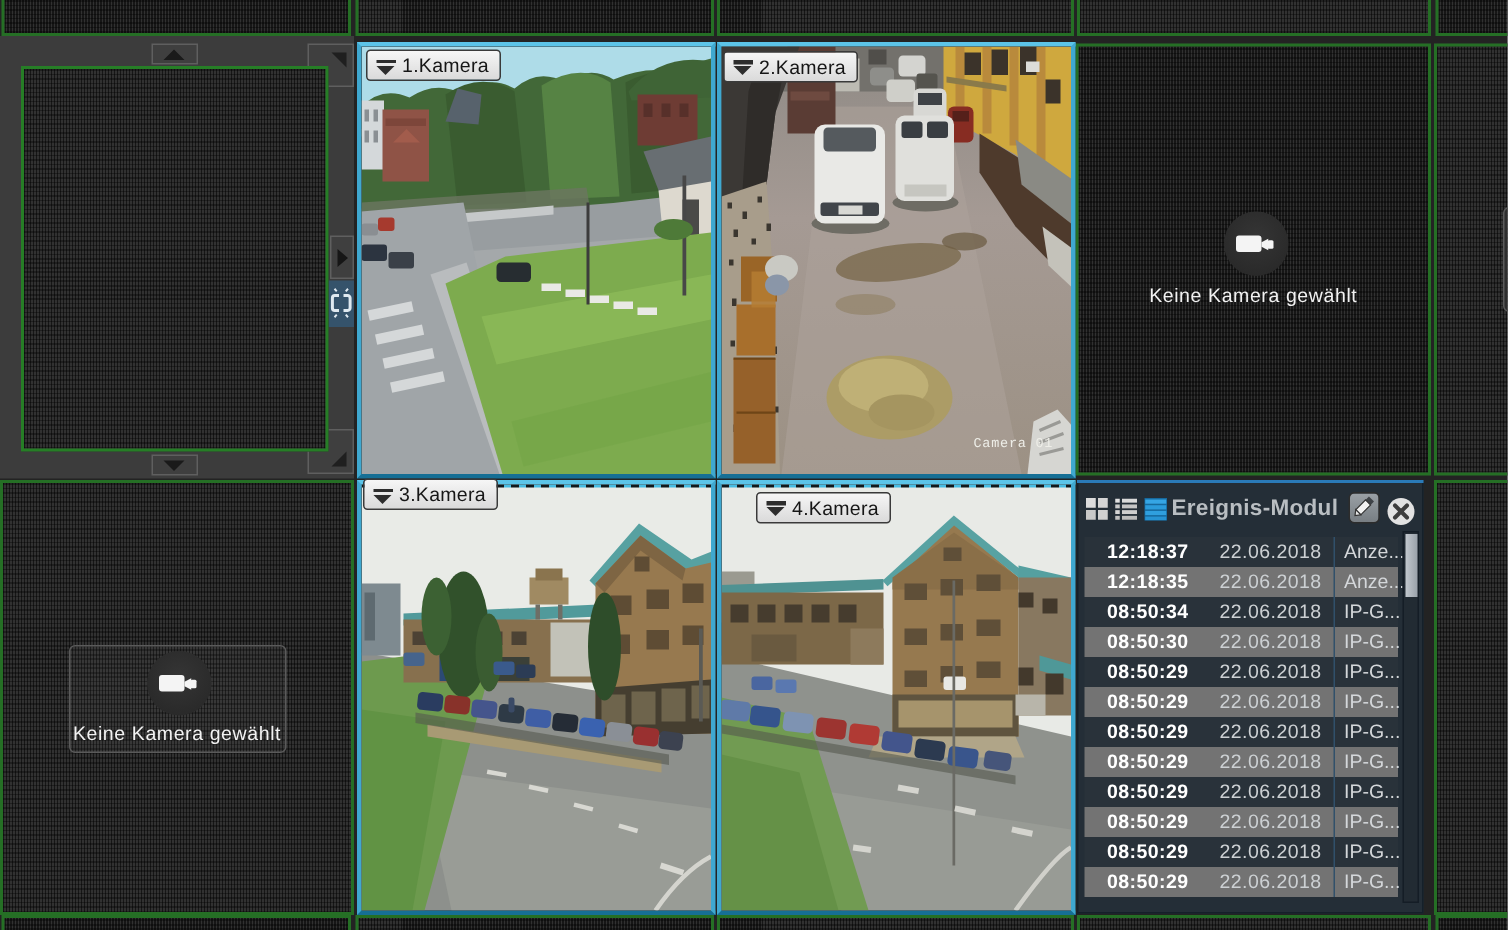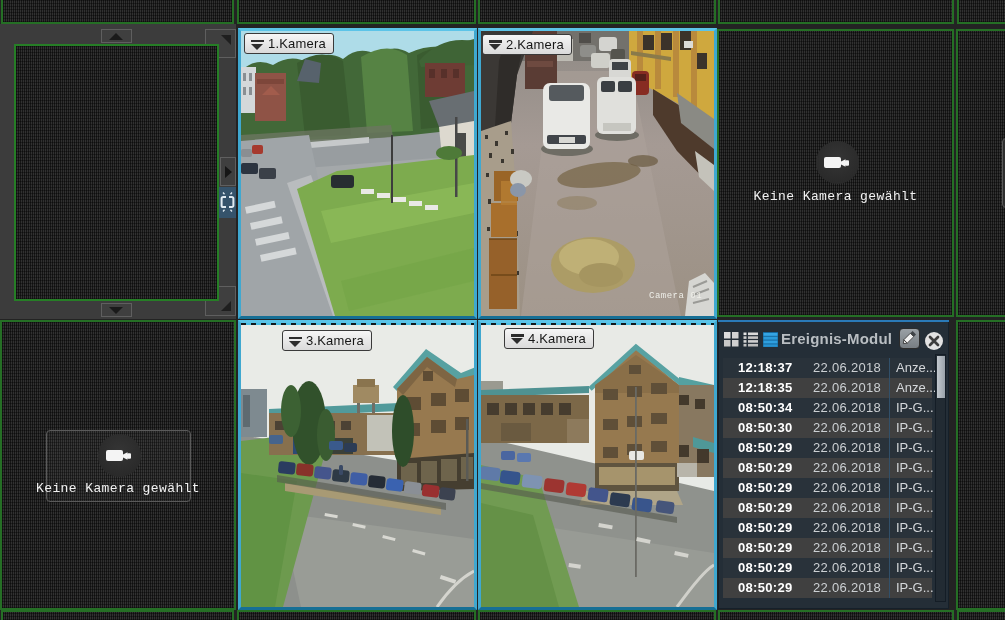--- a/index.html
+++ b/index.html
@@ -1,33 +1,33 @@
 <!DOCTYPE html>
 <html><head><meta charset="utf-8"><style>
 html,body{margin:0;padding:0;}
 *{box-sizing:border-box;}
 #page{position:relative;width:1005px;height:620px;overflow:hidden;background:#232323;font-family:"Liberation Sans",sans-serif;}
-.tex{background-color:#2d2d2d;background-image:repeating-linear-gradient(90deg,rgba(0,0,0,.50) 0 1px,rgba(255,255,255,.02) 1px 2px),repeating-linear-gradient(0deg,rgba(0,0,0,.38) 0 1px,transparent 1px 3px);font-family:Liberation Mono, monospace;}
+.tex{background-color:#2d2d2d;background-image:repeating-linear-gradient(90deg,rgba(0,0,0,.50) 0 1px,rgba(255,255,255,.02) 1px 2px),repeating-linear-gradient(0deg,rgba(0,0,0,.38) 0 1px,transparent 1px 3px);}
 .gcell{position:absolute;border:2px solid #256f25;}
 .cam{position:absolute;border:3px solid #3fa8d0;border-top-color:#5cc4e8;border-bottom-color:#166f95;overflow:hidden;}
 .cam svg{position:absolute;left:0;top:0;}
 .dash{position:absolute;left:0;top:0;right:0;height:2px;background:repeating-linear-gradient(90deg,#10181c 0 5px,#49bce2 5px 10px);}
 .label{position:absolute;height:21px;background:linear-gradient(#f6f6f6,#dadada);border:1px solid #3a3a3a;border-radius:3px;color:#161616;font-size:13px;line-height:19px;padding:0 7px 0 6px;letter-spacing:0.2px;white-space:nowrap;z-index:5;}
 .ddi{display:inline-block;width:13px;height:11px;position:relative;margin-right:4px;vertical-align:-1.5px;}
 .ddi::before{content:"";position:absolute;left:0;right:0;top:1px;height:2.5px;background:#2d2d2d;}
 .ddi::after{content:"";position:absolute;left:0;top:5px;border-left:6.5px solid transparent;border-right:6.5px solid transparent;border-top:6.5px solid #2d2d2d;}
 .nocam{position:absolute;color:#f2f2f2;font-size:13px;letter-spacing:0.4px;text-align:center;}
 .ncirc{position:absolute;width:43px;height:43px;border-radius:50%;background:radial-gradient(circle at 50% 40%,#353535,#292929 78%);}
 .pbtn{position:absolute;background:#3f3f3f;border:1px solid #5f5f5f;}
 .tri{position:absolute;width:0;height:0;}
 
 #ev{position:absolute;left:718px;top:320px;width:231px;height:289px;background:#242e37;border-top:2px solid #2a7ab8;box-shadow:inset -1px -1px 0 #15202a,inset 1px 0 0 #15202a;}
 .evrow{position:absolute;left:5px;width:209px;height:20px;font-size:13px;color:#dadde0;white-space:nowrap;}
 .evA{background:#29323a;}
-.evB{background:#404040;}
+.evB{background:#737373;}
 .evt{position:absolute;left:15px;top:2px;font-weight:bold;color:#fff;letter-spacing:0.3px;}
 .evd{position:absolute;left:90px;top:2px;color:#ccd0d3;letter-spacing:0.3px;}
 .evx{position:absolute;left:173px;top:2px;color:#d4d7da;}
 </style></head>
 <body>
 <div id="page">
 
 <div class="gcell tex" style="left:1px;top:-9px;width:233px;height:33px;"></div>
 <div class="gcell tex" style="left:237px;top:-9px;width:239px;height:33px;"></div>
 <div class="gcell tex" style="left:478px;top:-9px;width:238px;height:33px;"></div>
@@ -459,21 +459,21 @@
       <rect x="194" y="228" width="14" height="4" transform="rotate(12 194 228)"></rect>
       <rect x="88" y="240" width="12" height="4" transform="rotate(8 88 240)"></rect>
     </g>
     <path d="M196 284 Q222 248 233 242" stroke="#d0d0ca" stroke-width="3" fill="none"></path>
   </svg>
   <div class="dash"></div>
 </div>
 
 <div class="label" style="left:244px;top:33px;"><span class="ddi"></span>1.Kamera</div>
 <div class="label" style="left:482px;top:33.5px;"><span class="ddi"></span>2.Kamera</div>
-<div class="label" style="left:242px;top:330px;margin-left:40px;"><span class="ddi"></span>3.Kamera</div>
+<div class="label" style="left:242px;top:319px;"><span class="ddi"></span>3.Kamera</div>
 <div class="label" style="left:504px;top:327.5px;"><span class="ddi"></span>4.Kamera</div>
 
 <div id="ev">
 
   <svg style="position:absolute;left:6px;top:10px;" width="72" height="16" viewBox="0 0 72 16">
     <g>
       <rect x="0" y="0" width="6.5" height="6.5" fill="#dcdcdc"></rect>
       <rect x="8" y="0" width="6.5" height="6.5" fill="#d4d4d4"></rect>
       <rect x="0" y="8" width="6.5" height="6.5" fill="#c8c8c8"></rect>
       <rect x="8" y="8" width="6.5" height="6.5" fill="#d0d0d0"></rect>

